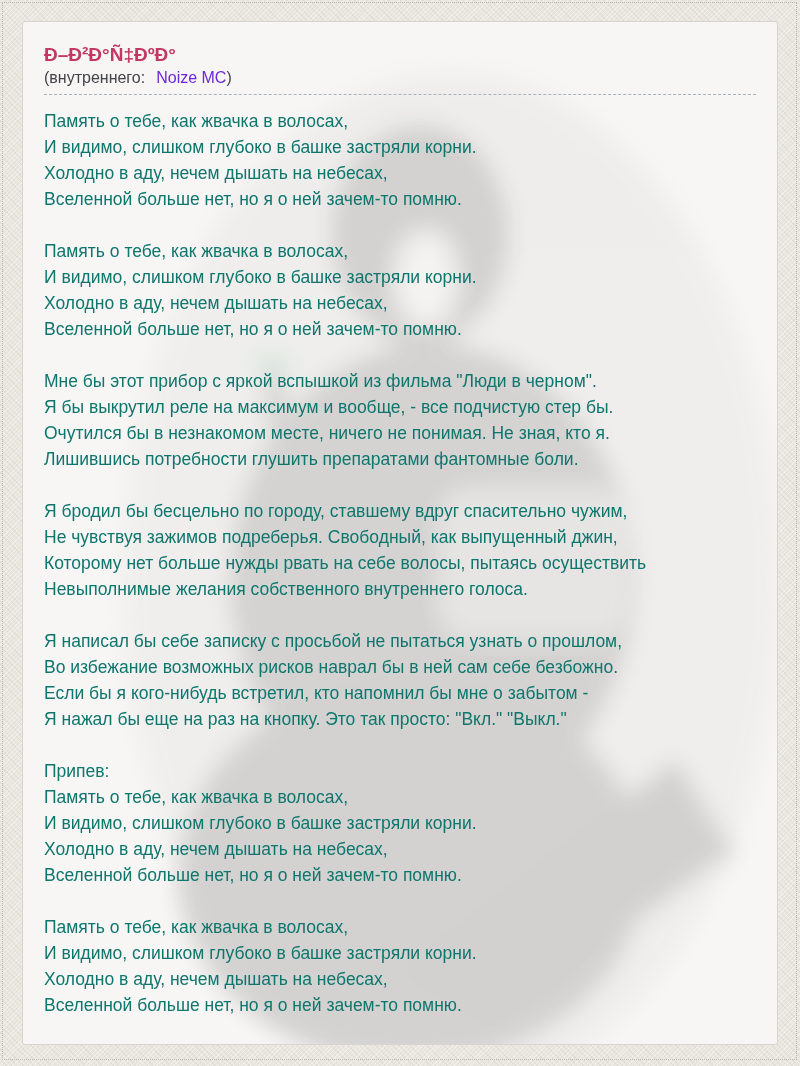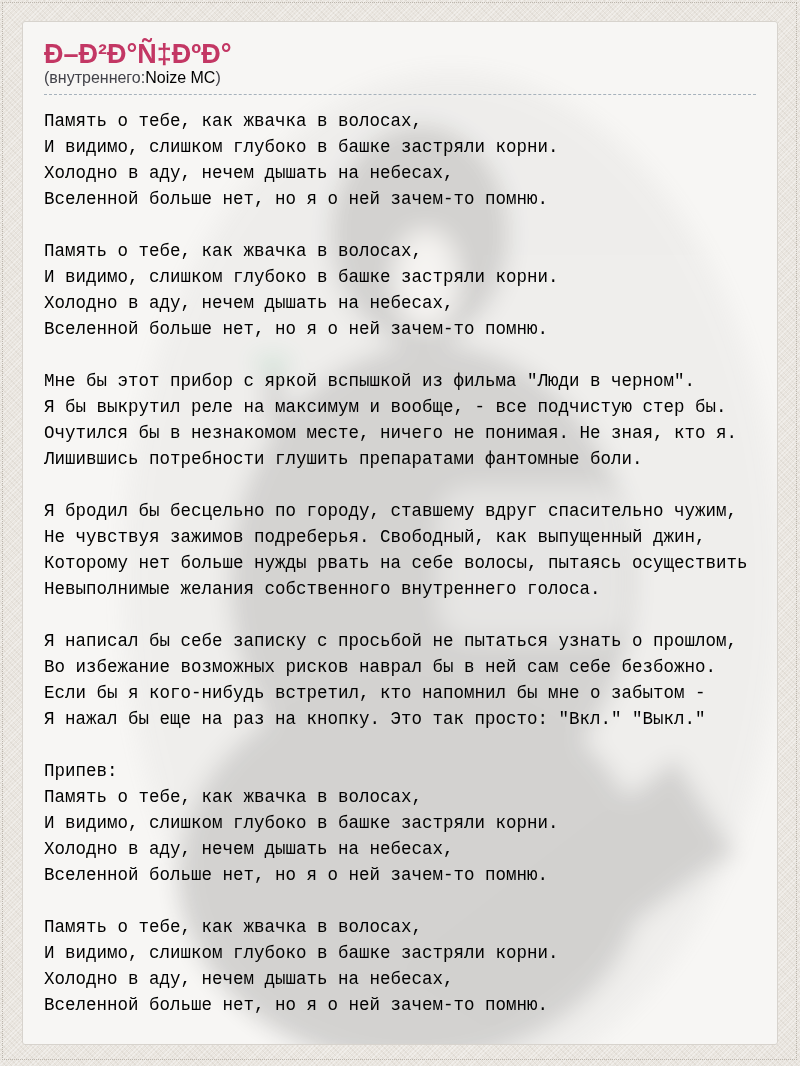--- a/index.html
+++ b/index.html
@@ -29,40 +29,39 @@
     padding: 20px 21px 0 21px;
     overflow: hidden;
   }
   .photo-bg {
     position: absolute; left: 0; top: 0; width: 100%; height: 100%;
     z-index: 0; pointer-events: none;
   }
   .panel-content { position: relative; z-index: 1; }
   h1.song-title {
     margin: 0; padding: 0;
-    font-size: 27px; line-height: 25px; font-weight: bold;
+    font-size: 19px; line-height: 25px; font-weight: bold;
     color: #c33764;
   }
   .artist-line {
     margin-top: 3px;
     font-size: 16px; line-height: 16px;
     color: #43434a;
     padding-bottom: 8px;
     border-bottom: 1px dashed #a7b2bc;
   }
   .artist-link {
-    color: #000000; text-decoration: none; cursor: pointer; margin-left: 0;
+    color: #6d28d9; text-decoration: none; cursor: pointer; margin-left: 11px;
   }
   .lyrics-text {
     margin-top: 13px;
     font-size: 17.5px;
     line-height: 26px;
-    color: #000000;
+    color: #0f766e;
     white-space: pre-line;
-    font-family: Liberation Mono, monospace;
   }
 </style>
 </head>
 <body>
 
 <div class="outer-dotted-border"></div>
 
 <div class="panel">
 
   <svg class="photo-bg" viewBox="0 0 756 1023" preserveAspectRatio="none" aria-hidden="true">

